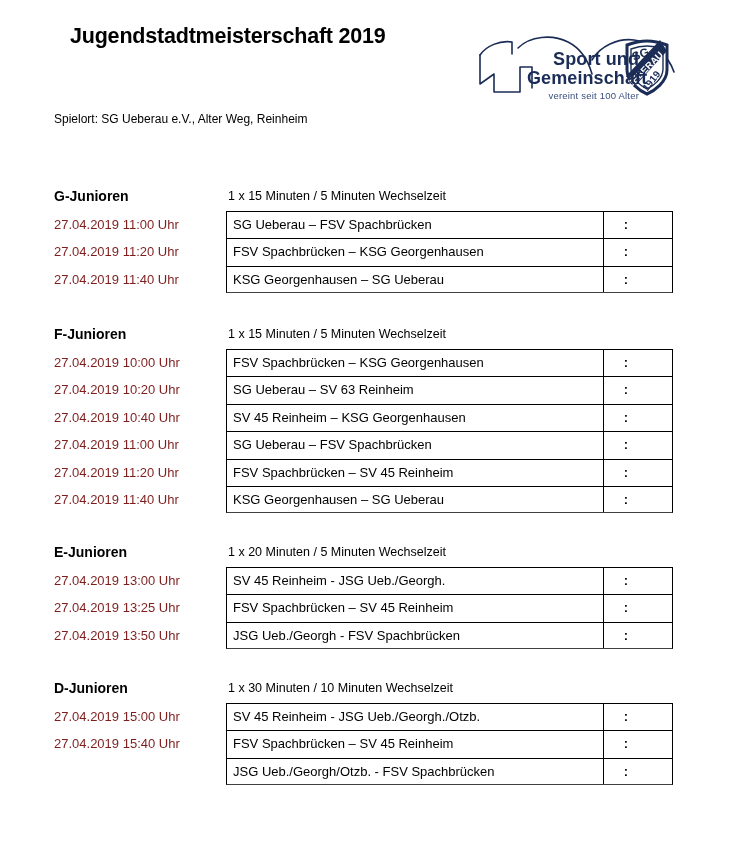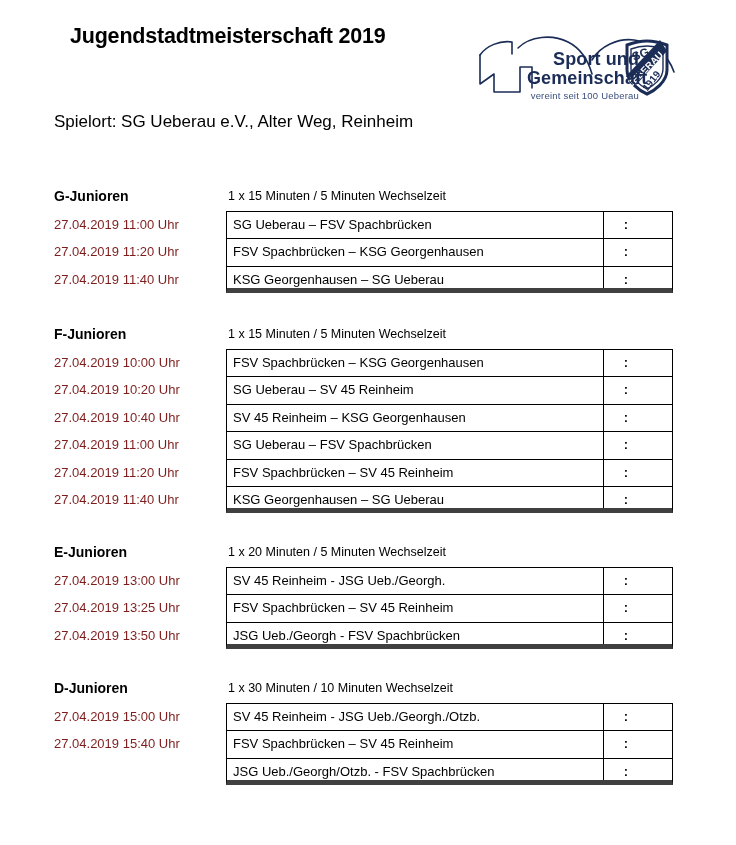--- a/index.html
+++ b/index.html
@@ -72,21 +72,21 @@
     margin-top: 3px;
     letter-spacing: 0.2px;
     white-space: nowrap;
   }
 
   
   .venue {
     position: absolute;
     left: 54px;
     top: 112px;
-    font-size: 17px;
+    font-size: 12px;
   }
 
   
   .section {
     position: absolute;
     left: 0;
     width: 736px;
   }
   .sec-title {
     position: absolute;
@@ -151,21 +151,21 @@
     border-bottom: none;
     border-left: none;
     line-height: 25px;
     font-size: 13px;
     font-weight: bold;
     text-align: center;
     color: #111;
   }
   .row:last-child .cell-match,
   .row:last-child .cell-score {
-    border-bottom: 5px solid #404040;
+    border-bottom: 1px solid #404040;
   }
 </style>
 </head>
 <body>
 
 <div class="page">
 
   <div class="header">
     <div class="doc-title">Jugendstadtmeisterschaft 2019</div>
   </div>
@@ -187,21 +187,21 @@
         <path d="M159,37 C159,37 167,34 175,34 C183,34 191,37 191,37 L191,57 C191,67 181,74 175,77 C169,74 159,67 159,57 Z" fill="#ffffff" stroke="#1b2d57" stroke-width="1.4"></path>
         <path d="M156,62 L188,28 L195,39 L164,73 Z" fill="#1b2d57"></path>
         <text x="170" y="46" font-family="'Liberation Sans',sans-serif" font-size="12" font-weight="bold" fill="#1b2d57" text-anchor="middle" transform="rotate(-20 170 46)">SG</text>
         <text x="175" y="60" font-family="'Liberation Sans',sans-serif" font-size="9.5" font-weight="bold" fill="#ffffff" text-anchor="middle" transform="rotate(-45 175 60)">UEBERAU</text>
         <text x="182" y="71" font-family="'Liberation Sans',sans-serif" font-size="10" font-weight="bold" fill="#1b2d57" text-anchor="middle" transform="rotate(-52 182 71)">1919</text>
       </g>
     </svg>
     <div class="logo-text">
       <div class="logo-l1">Sport und</div>
       <div class="logo-l2">Gemeinschaft</div>
-      <div class="logo-tag">vereint seit 100 Ueberau</div>
+      <div class="logo-tag">vereint seit 100 Alter</div>
     </div>
   </div>
 
   <div class="venue">Spielort: SG Ueberau e.V., Alter Weg, Reinheim</div>
 
   <div id="sections-host">
       <div class="section" style="top: 188px;">
         <div class="sec-title">G-Junioren</div>
         <div class="sec-mode">1 x 15 Minuten / 5 Minuten Wechselzeit</div>
         <div class="rows">
@@ -226,21 +226,21 @@
         <div class="sec-title">F-Junioren</div>
         <div class="sec-mode">1 x 15 Minuten / 5 Minuten Wechselzeit</div>
         <div class="rows">
           <div class="row">
             <div class="row-date">27.04.2019  10:00 Uhr</div>
             <div class="cell-match">FSV Spachbrücken – KSG Georgenhausen</div>
             <div class="cell-score">:</div>
           </div>
           <div class="row">
             <div class="row-date">27.04.2019  10:20 Uhr</div>
-            <div class="cell-match">SG Ueberau – SV 45 Reinheim</div>
+            <div class="cell-match">SG Ueberau – SV 63 Reinheim</div>
             <div class="cell-score">:</div>
           </div>
           <div class="row">
             <div class="row-date">27.04.2019  10:40 Uhr</div>
             <div class="cell-match">SV 45 Reinheim – KSG Georgenhausen</div>
             <div class="cell-score">:</div>
           </div>
           <div class="row">
             <div class="row-date">27.04.2019  11:00 Uhr</div>
             <div class="cell-match">SG Ueberau – FSV Spachbrücken</div>

